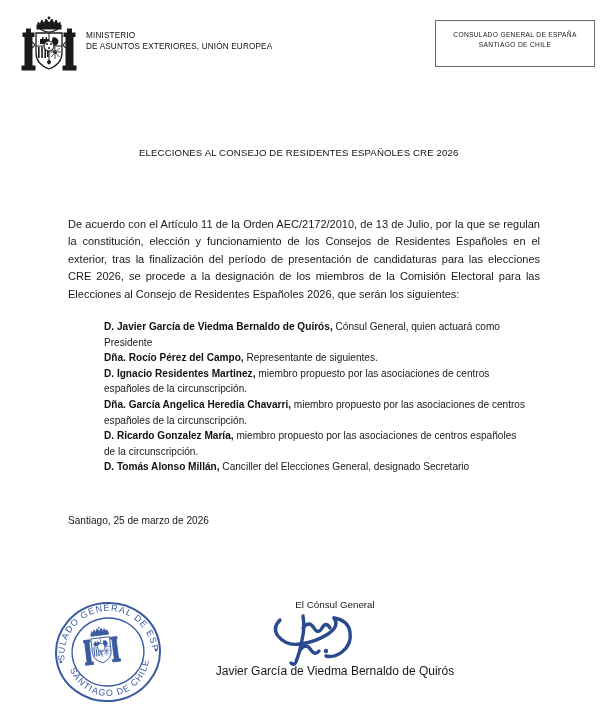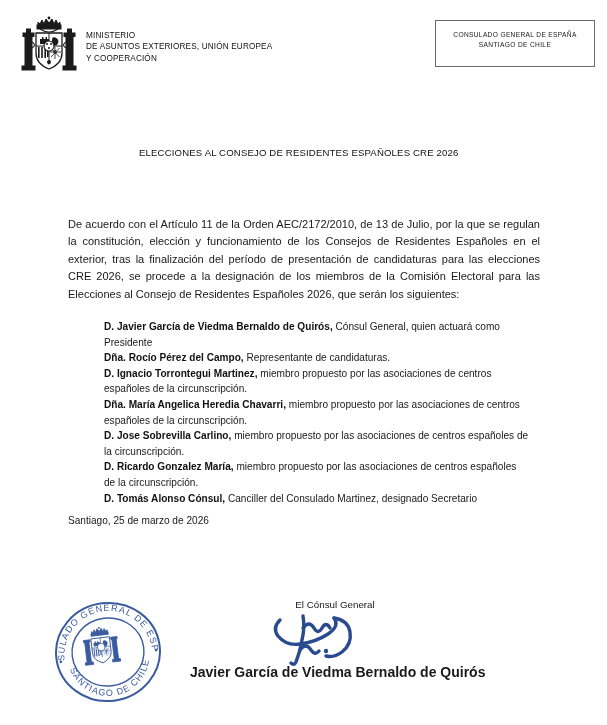--- a/index.html
+++ b/index.html
@@ -124,24 +124,23 @@
   #signature-mark {
     position: absolute;
     left: 72px; top: 8px;
     width: 110px; height: 62px;
   }
   #consul-name {
     position: absolute;
     left: 0; top: 66px;
     width: 290px;
     text-align: center;
-    font-size: 14px;
+    font-size: 12px;
     color: #191919;
     white-space: nowrap;
-    font-weight: bold;
   }
 
   
   #official-seal {
     position: absolute;
     left: 53px; top: 600px;
     width: 110px; height: 104px;
   }
 </style>
 </head>
@@ -203,43 +202,41 @@
           <circle cx="33" cy="32" r="1"></circle>
           <circle cx="31" cy="36" r="1"></circle>
         </g>
       </g>
     </svg>
   </div>
 
   <div id="ministry-block">
     <div>MINISTERIO</div>
     <div>DE ASUNTOS EXTERIORES, UNIÓN EUROPEA</div>
-    <div>Y COOPERACIÓN</div>
   </div>
 
   <div id="consulate-box">
     <div class="cbx-inner">
       <div>CONSULADO GENERAL DE ESPAÑA</div>
       <div>SANTIAGO DE CHILE</div>
     </div>
   </div>
 </div>
 
 <div id="doc-title">ELECCIONES AL CONSEJO DE RESIDENTES ESPAÑOLES CRE 2026</div>
 
 <div id="intro-paragraph">De acuerdo con el Artículo 11 de la Orden AEC/2172/2010, de 13 de Julio, por la que se regulan la constitución, elección y funcionamiento de los Consejos de Residentes Españoles en el exterior, tras la finalización del período de presentación de candidaturas para las elecciones CRE 2026, se procede a la designación de los miembros de la Comisión Electoral para las Elecciones al Consejo de Residentes Españoles 2026, que serán los siguientes:</div>
 
 <div id="members-list">
   <p class="member-entry"><span class="member-name">D. Javier García de Viedma Bernaldo de Quirós,</span><span> Cónsul General, quien actuará como Presidente</span></p>
-  <p class="member-entry"><span class="member-name">Dña. Rocío Pérez del Campo,</span><span> Representante de candidaturas.</span></p>
-  <p class="member-entry"><span class="member-name">D. Ignacio Torrontegui Martinez,</span><span> miembro propuesto por las asociaciones de centros españoles de la circunscripción.</span></p>
-  <p class="member-entry"><span class="member-name">Dña. María Angelica Heredia Chavarri,</span><span> miembro propuesto por las asociaciones de centros españoles de la circunscripción.</span></p>
-  <p class="member-entry"><span class="member-name">D. Jose Sobrevilla Carlino,</span><span> miembro propuesto por las asociaciones de centros españoles de la circunscripción.</span></p>
+  <p class="member-entry"><span class="member-name">Dña. Rocío Pérez del Campo,</span><span> Representante de siguientes.</span></p>
+  <p class="member-entry"><span class="member-name">D. Ignacio Residentes Martinez,</span><span> miembro propuesto por las asociaciones de centros españoles de la circunscripción.</span></p>
+  <p class="member-entry"><span class="member-name">Dña. García Angelica Heredia Chavarri,</span><span> miembro propuesto por las asociaciones de centros españoles de la circunscripción.</span></p>
   <p class="member-entry"><span class="member-name">D. Ricardo Gonzalez María,</span><span> miembro propuesto por las asociaciones de centros españoles de la circunscripción.</span></p>
-  <p class="member-entry"><span class="member-name">D. Tomás Alonso Cónsul,</span><span> Canciller del Consulado Martinez, designado Secretario</span></p>
+  <p class="member-entry"><span class="member-name">D. Tomás Alonso Millán,</span><span> Canciller del Elecciones General, designado Secretario</span></p>
 </div>
 
 <div id="date-line">Santiago, 25 de marzo de 2026</div>
 
 <div id="signature-block">
   <div id="consul-title">El Cónsul General</div>
 
   <div id="signature-mark">
     <svg viewBox="0 0 110 62" width="110" height="62" xmlns="http://www.w3.org/2000/svg">
       <g fill="none" stroke="#2a4a8f" stroke-width="3.4" stroke-linecap="round" stroke-linejoin="round">

